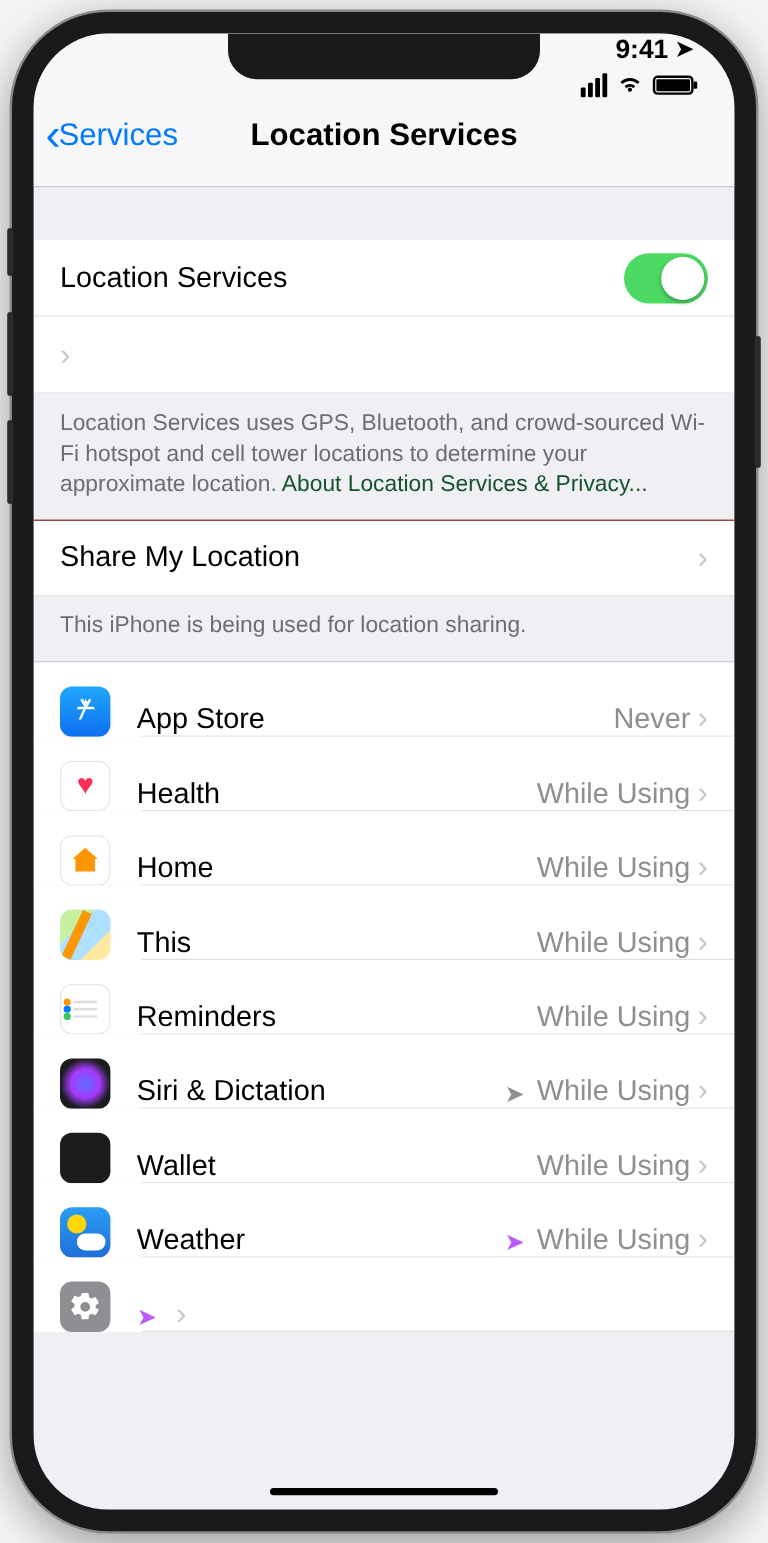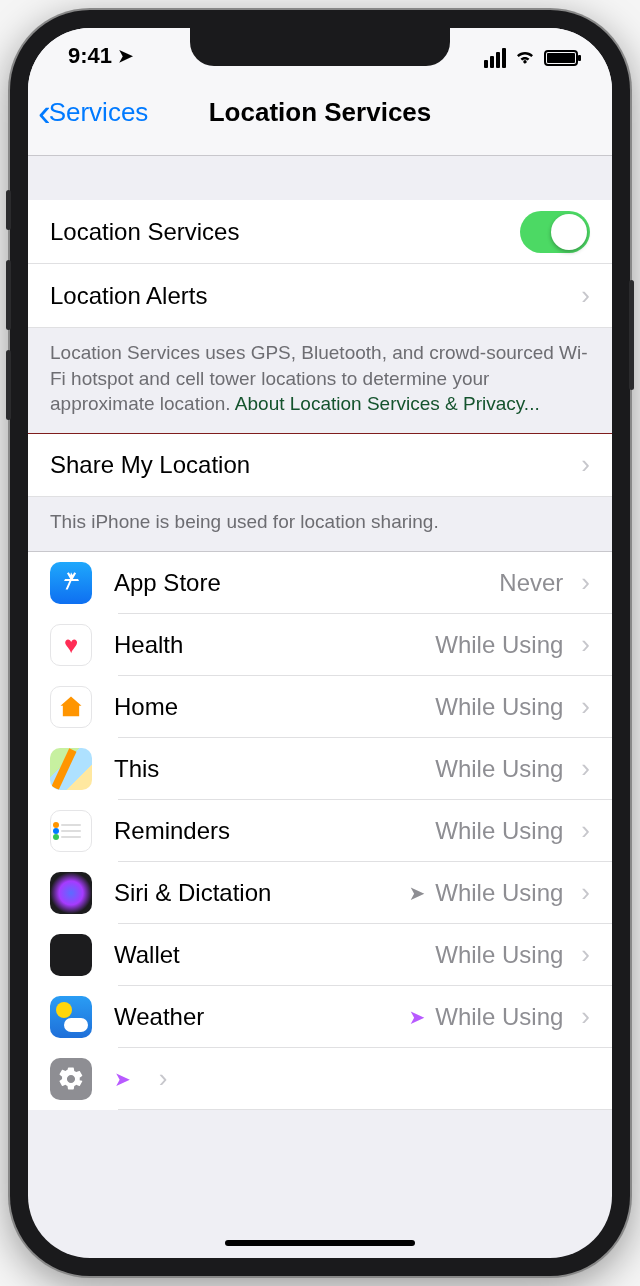--- a/index.html
+++ b/index.html
@@ -39,27 +39,28 @@
     background: #1a1a1c;
     border-bottom-left-radius: 24px;
     border-bottom-right-radius: 24px;
     z-index: 50;
   }
   
   .status-bar {
     height: 56px;
     display: flex;
     justify-content: space-between;
-    align-items: center;
+    align-items: flex-end;
     padding: 0 34px 0 40px;
     font-size: 22px;
     font-weight: 600;
     background: #f7f7f9;
     position: relative;
     z-index: 40;
+    flex-direction: column;
   }
   .status-left { display: flex; align-items: center; gap: 6px; }
   .status-right { display: flex; align-items: center; gap: 8px; margin-top:4px;}
   .loc-arrow { font-size: 18px; }
   .sig-bars { display:flex; align-items:flex-end; gap:2px; }
   .sig-bars span { width:4px; background:#000; border-radius:1px; }
   .sig-bars span:nth-child(1){height:8px}
   .sig-bars span:nth-child(2){height:12px}
   .sig-bars span:nth-child(3){height:16px}
   .sig-bars span:nth-child(4){height:20px}
@@ -99,21 +100,21 @@
     display: flex;
     align-items: center;
     padding: 0 22px;
     font-size: 24px;
     color: #000;
     border-bottom: 1px solid #e0e0e2;
     position: relative;
   }
   .cell:first-of-type { border-top: 1px solid #c8c7cc; }
   .cell-label { flex: 1; }
-  .cell-detail { color: #8e8e93; font-size: 24px; margin-right: 18px; }
+  .cell-detail { color: #8e8e93; font-size: 24px; margin-right: 6px; }
   .chevron { color: #c7c7cc; font-size: 26px; font-weight: 300; }
   
   .toggle {
     width: 70px; height: 42px; background: #4cd964; border-radius: 21px; position: relative;
   }
   .toggle .knob {
     position: absolute; right: 3px; top: 3px; width: 36px; height: 36px; background: #fff; border-radius: 50%;
     box-shadow: 0 2px 4px rgba(0,0,0,.3);
   }
   
@@ -122,21 +123,21 @@
     color: #6d6d72;
     font-size: 19px;
     line-height: 1.35;
   }
   .footer a { color: #14532d; text-decoration: none; }
   
   .app-cell {
     background:#fff;
     min-height: 62px;
     display:flex;
-    align-items:center;
+    align-items:flex-end;
     padding: 0 22px 0 22px;
     position: relative;
     font-size: 24px;
   }
   .app-cell .divider {
     position:absolute; left:90px; right:0; bottom:0; height:1px; background:#e0e0e2;
   }
   .app-icon {
     width: 42px; height: 42px; border-radius: 10px; margin-right: 22px; flex-shrink:0;
     display:flex; align-items:center; justify-content:center; font-size:24px; color:#fff;
@@ -227,21 +228,20 @@
       <div class="group-spacer"></div>
 
       <div class="cell">
         <span class="cell-label">Location Services</span>
         <span class="toggle">
             <span class="knob"></span>
           </span>
       </div>
 
       <div class="cell">
-        <span class="cell-label">Location Alerts</span>
         <span class="chevron">›</span>
       </div>
       <div class="footer">
         <span>Location Services uses GPS, Bluetooth, and crowd-sourced Wi-Fi hotspot and cell tower locations to determine your approximate location. </span><a href="#">About Location Services &amp; Privacy...</a>
       </div>
 
       <div class="cell" style="border-top:1px solid #7f1d1d">
         <span class="cell-label">Share My Location</span>
         <span class="chevron">›</span>
       </div>

